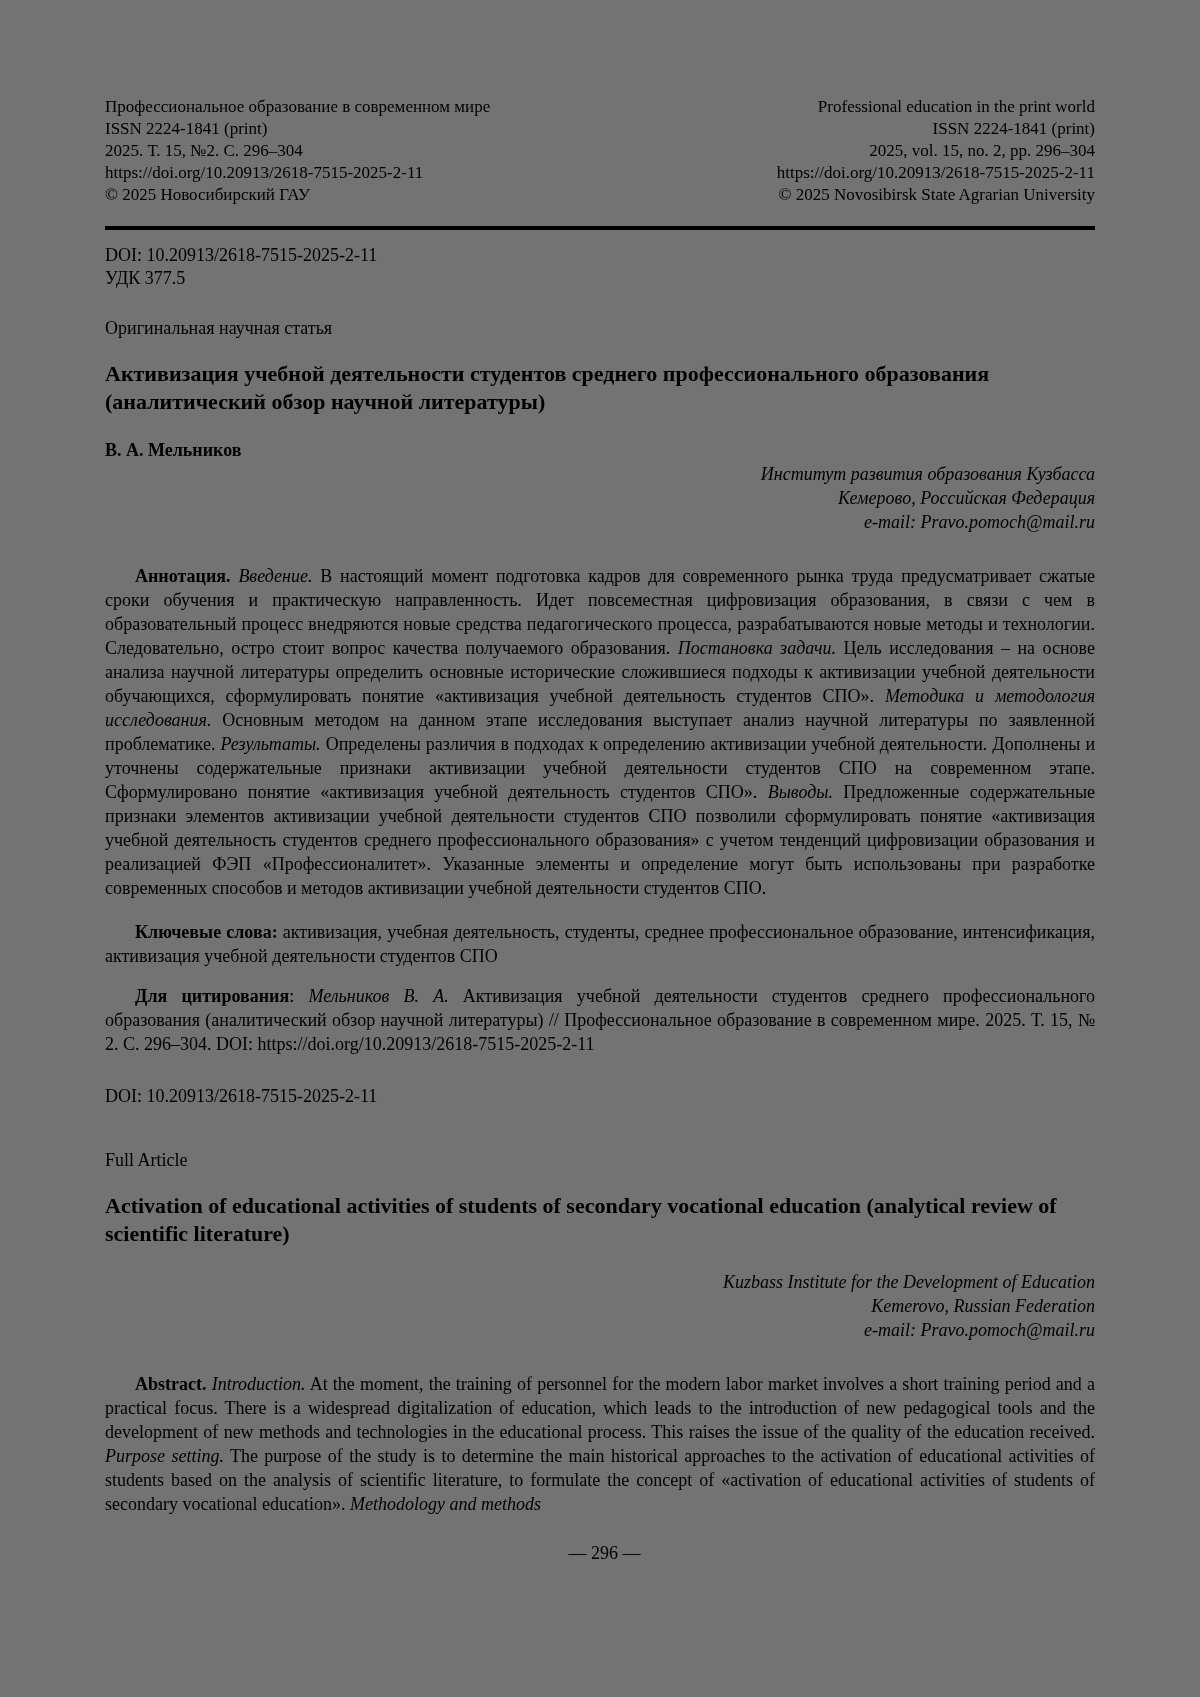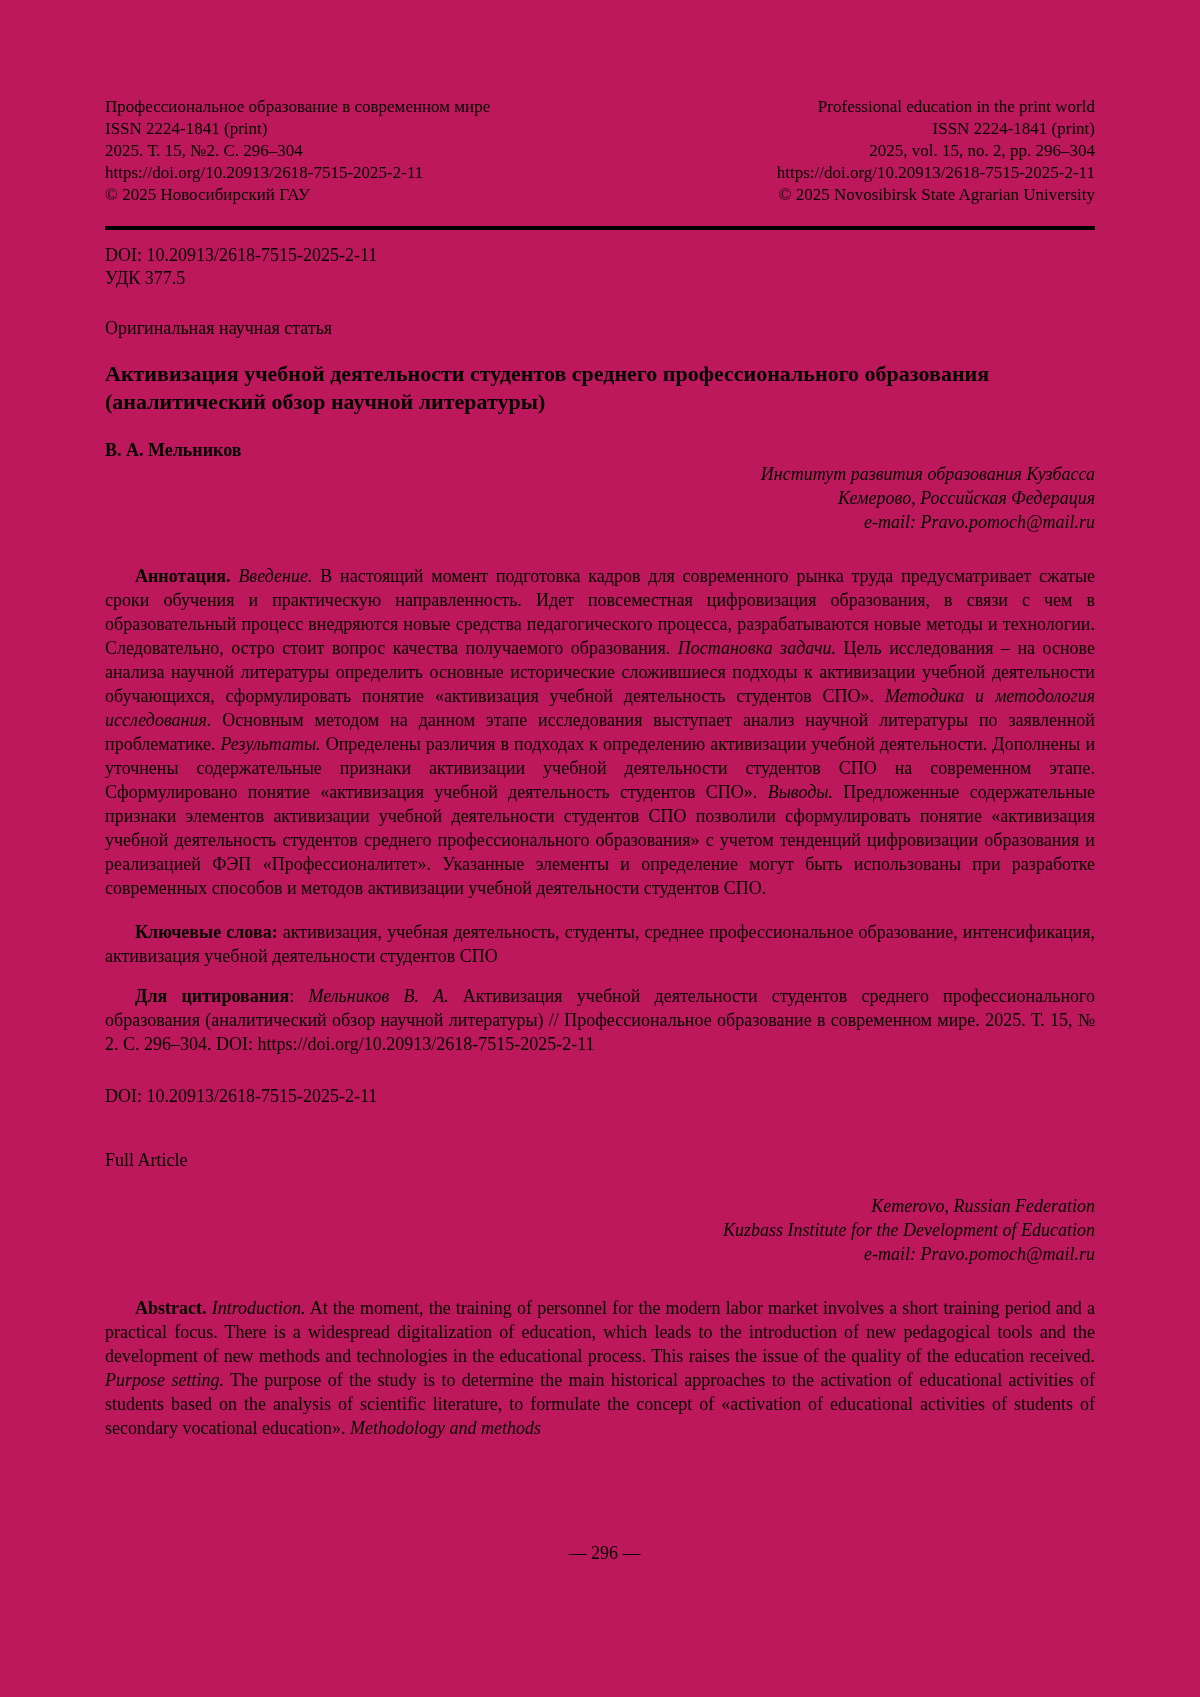--- a/index.html
+++ b/index.html
@@ -2,21 +2,21 @@
 <html lang="ru"><head>
 <meta charset="utf-8">
 <style>
   * { margin:0; padding:0; box-sizing:border-box; }
   html, body { background:#ffffff; }
   .page {
     position: relative;
     width: 1200px;
     height: 1697px;
     margin: 0 auto;
-    background: #be185d;
+    background: #737373;
     color: #000000;
     font-family: "Liberation Serif", "DejaVu Serif", serif;
     font-size: 18px;
     line-height: 24px;
   }
   .content {
     padding: 96px 105px 0 105px;
   }
   .journal-header {
     display: flex;
@@ -106,24 +106,25 @@
     <p class="para abstract"><span class="seg-b">Аннотация. </span><span class="seg-i">Введение.</span><span> В настоящий момент подготовка кадров для современного рынка труда предусматривает сжатые сроки обучения и практическую направленность. Идет повсеместная цифровизация образования, в связи с чем в образовательный процесс внедряются новые средства педагогического процесса, разрабатываются новые методы и технологии. Следовательно, остро стоит вопрос качества получаемого образования. </span><span class="seg-i">Постановка задачи.</span><span> Цель исследования – на основе анализа научной литературы определить основные исторические сложившиеся подходы к активизации учебной деятельности обучающихся, сформулировать понятие «активизация учебной деятельность студентов СПО». </span><span class="seg-i">Методика и методология исследования.</span><span> Основным методом на данном этапе исследования выступает анализ научной литературы по заявленной проблематике. </span><span class="seg-i">Результаты.</span><span> Определены различия в подходах к определению активизации учебной деятельности. Дополнены и уточнены содержательные признаки активизации учебной деятельности студентов СПО на современном этапе. Сформулировано понятие «активизация учебной деятельность студентов СПО». </span><span class="seg-i">Выводы.</span><span> Предложенные содержательные признаки элементов активизации учебной деятельности студентов СПО позволили сформулировать понятие «активизация учебной деятельность студентов среднего профессионального образования» с учетом тенденций цифровизации образования и реализацией ФЭП «Профессионалитет». Указанные элементы и определение могут быть использованы при разработке современных способов и методов активизации учебной деятельности студентов СПО.</span></p>
 
     <p class="para keywords"><span class="seg-b">Ключевые слова:</span><span> активизация, учебная деятельность, студенты, среднее профессиональное образование, интенсификация, активизация учебной деятельности студентов СПО</span></p>
 
     <p class="para citation"><span class="seg-b">Для цитирования</span><span>: </span><span class="seg-i">Мельников В. А.</span><span> Активизация учебной деятельности студентов среднего профессионального образования (аналитический обзор научной литературы) // Профессиональное образование в современном мире. 2025. Т. 15, № 2. С. 296–304. DOI: https://doi.org/10.20913/2618-7515-2025-2-11</span></p>
 
     <div class="doi2">DOI: 10.20913/2618-7515-2025-2-11</div>
 
     <div class="full-article">Full Article</div>
 
+    <h1 class="title">Activation of educational activities of students of secondary vocational education (analytical review of scientific literature)</h1>
 
     <div class="authors">
+      <div class="affil">Kuzbass Institute for the Development of Education</div>
       <div class="affil">Kemerovo, Russian Federation</div>
-      <div class="affil">Kuzbass Institute for the Development of Education</div>
       <div class="affil">e-mail: Pravo.pomoch@mail.ru</div>
     </div>
 
     <p class="para abstract"><span class="seg-b">Abstract. </span><span class="seg-i">Introduction.</span><span> At the moment, the training of personnel for the modern labor market involves a short training period and a practical focus. There is a widespread digitalization of education, which leads to the introduction of new pedagogical tools and the development of new methods and technologies in the educational process. This raises the issue of the quality of the education received. </span><span class="seg-i">Purpose setting.</span><span> The purpose of the study is to determine the main historical approaches to the activation of educational activities of students based on the analysis of scientific literature, to formulate the concept of «activation of educational activities of students of secondary vocational education». </span><span class="seg-i">Methodology and methods</span></p>
 
   </div>
 
   <div class="page-footer">— 296 —</div>
 </div>
 

